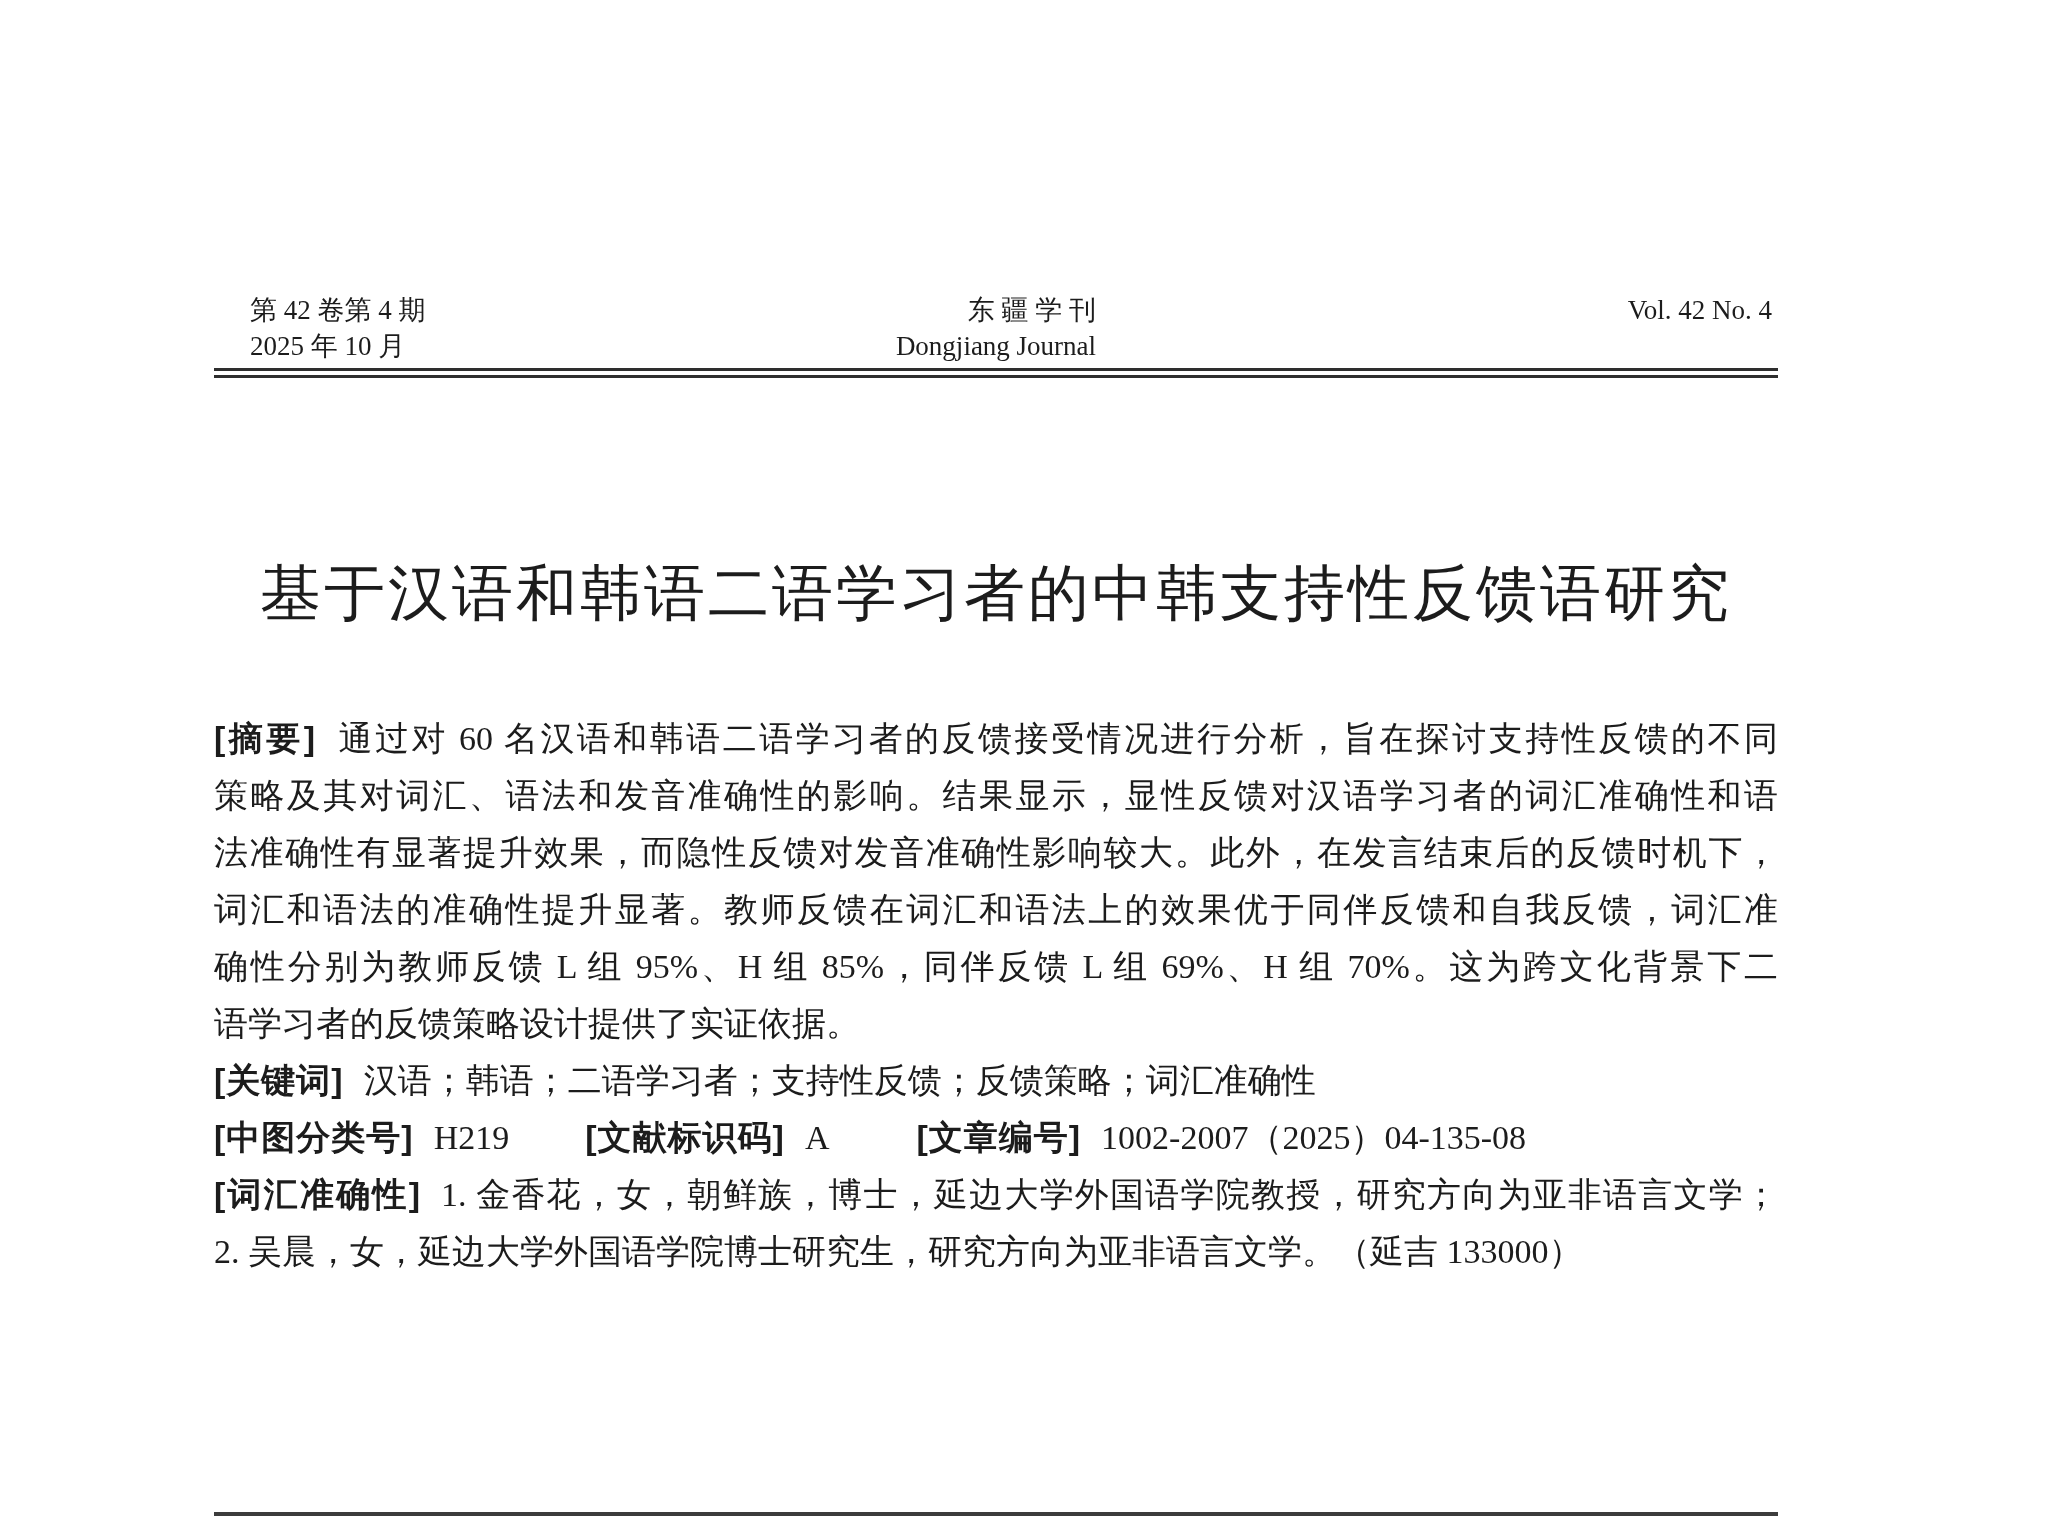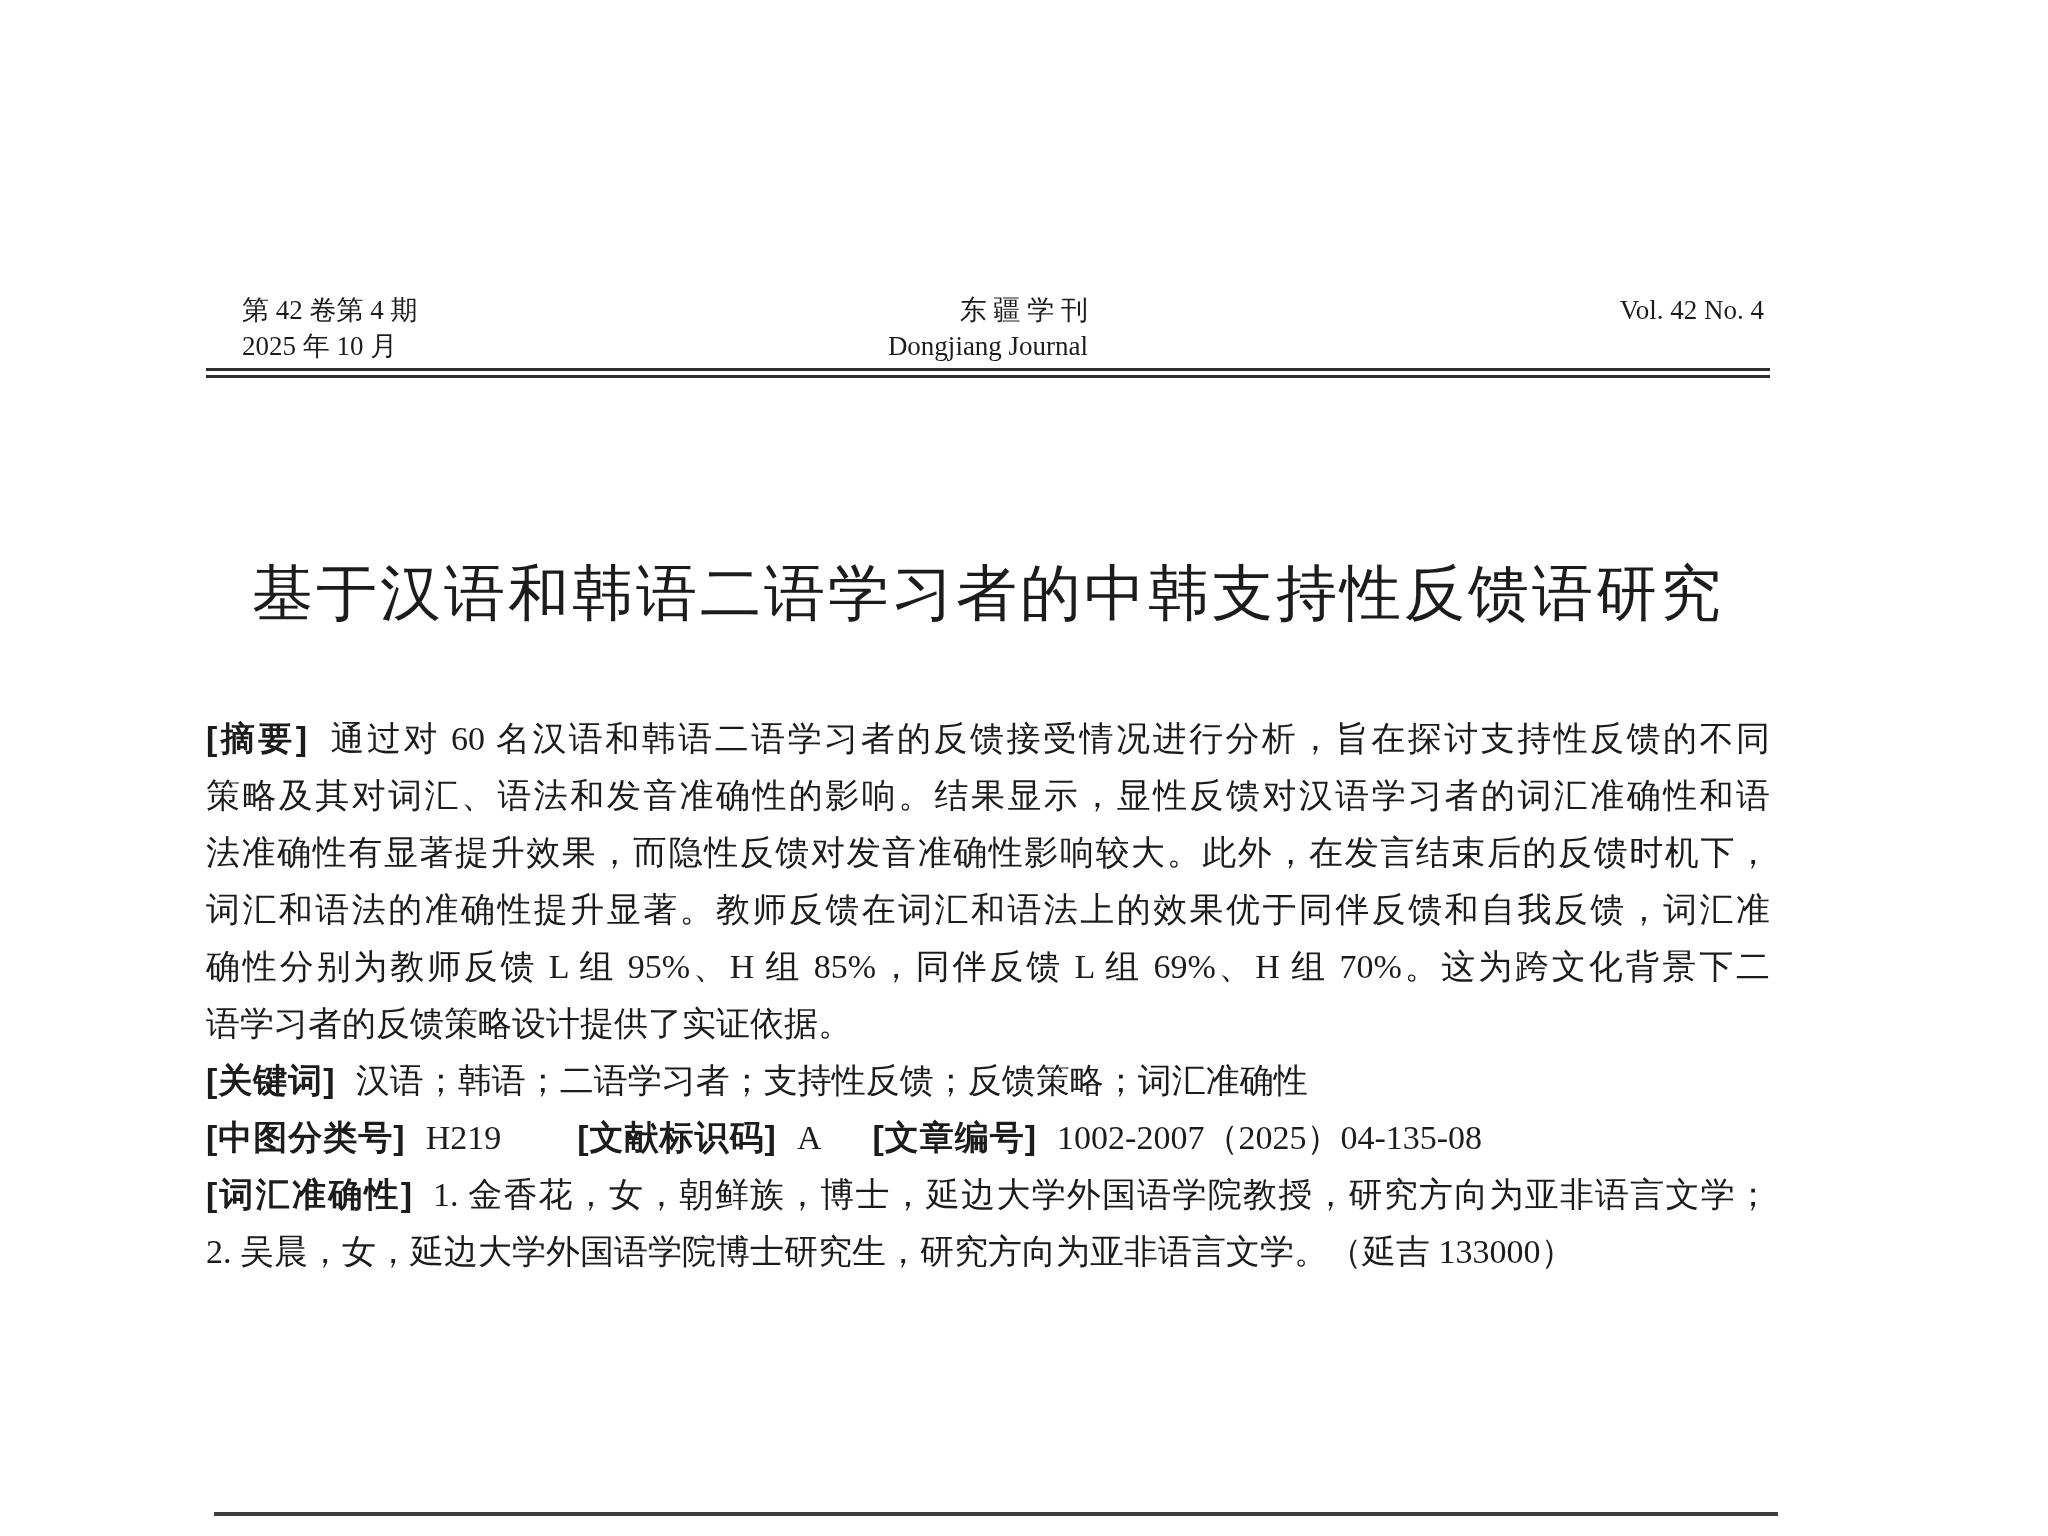--- a/index.html
+++ b/index.html
@@ -4,21 +4,21 @@
 <style>
   html, body { margin: 0; padding: 0; }
   body {
     width: 2048px; height: 1536px;
     background: #ffffff;
     font-family: "Liberation Serif", "DejaVu Serif", serif;
     color: #1c1c1c;
     overflow: hidden;
   }
   .page { position: relative; width: 2048px; height: 1536px; background: #fff; }
-  .content { position: absolute; top: 0; left: 206px; width: 1564px; }
+  .content { position: absolute; top: 0; left: 214px; width: 1564px; }
 
   
   .jheader {
     margin-top: 292px;
     display: grid;
     grid-template-columns: 1fr auto 1fr;
     font-size: 27px;
     line-height: 36px;
     white-space: nowrap;
   }
@@ -67,21 +67,21 @@
   .para-line { text-align: left; }
   .jline { text-align: justify; text-align-last: justify; }
   .label {
     font-family: "Liberation Sans", "DejaVu Sans", sans-serif;
     font-weight: bold;
     margin-right: 20px;
     letter-spacing: 1px;
   }
   .group { display: inline-block; white-space: nowrap; }
   .group.g2 { margin-left: 76px; }
-  .group.g3 { margin-left: 51px; }
+  .group.g3 { margin-left: 87px; }
 
   .rule-bottom {
     position: absolute;
     top: 1512px; left: 214px;
     width: 1564px; height: 4px;
     background: #3c3c3c;
   }
 </style>
 </head>
 <body>

